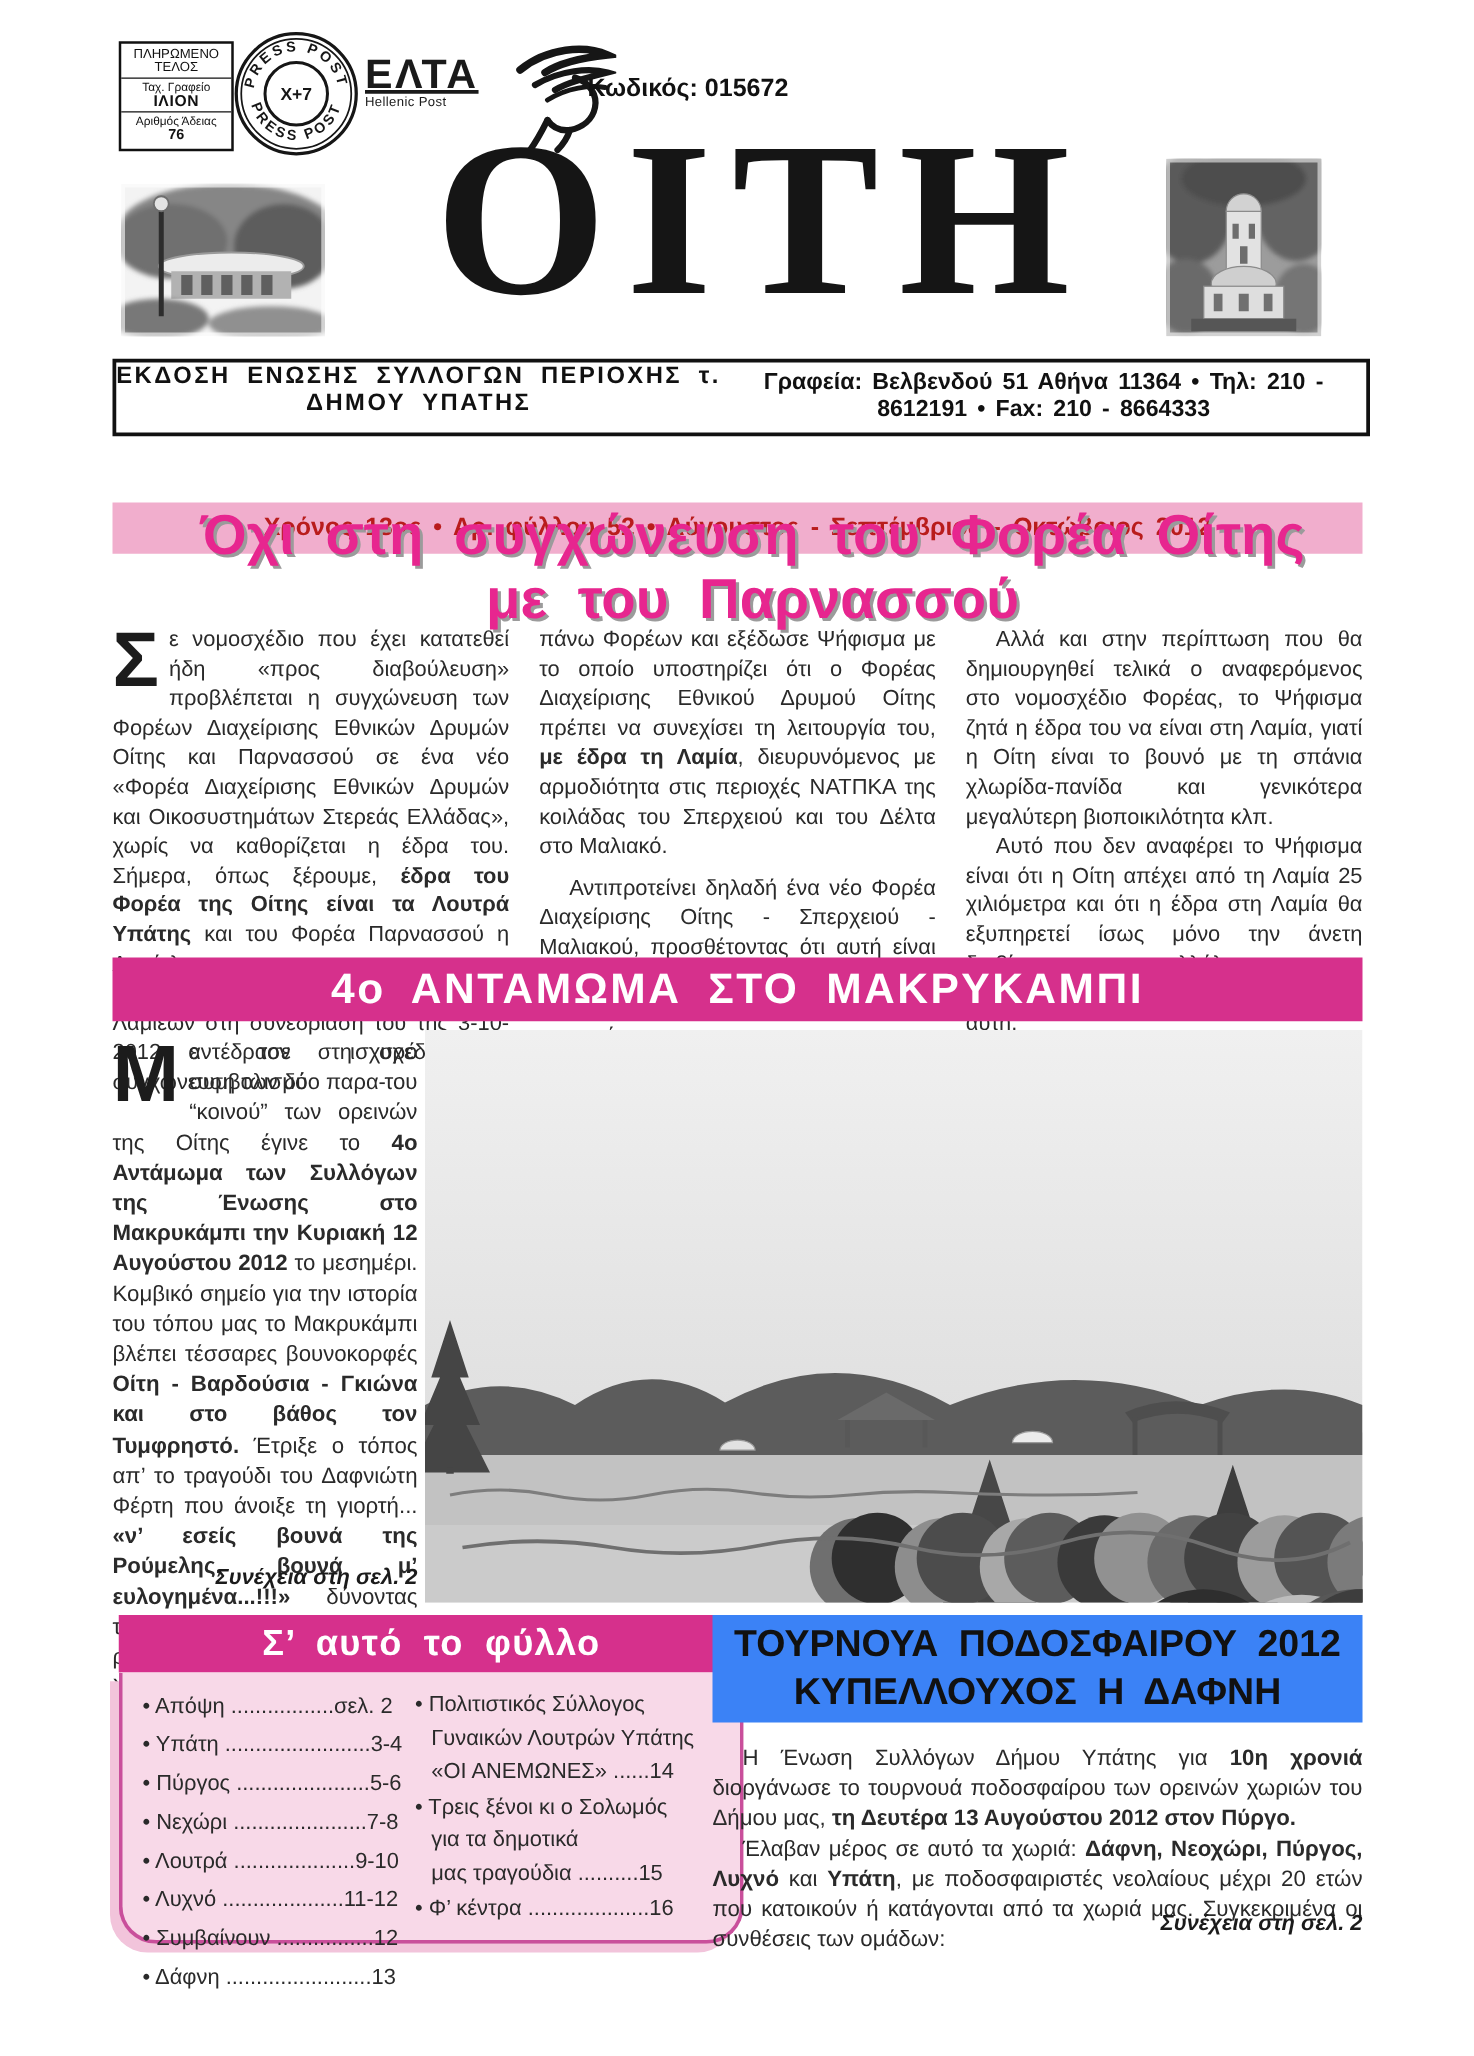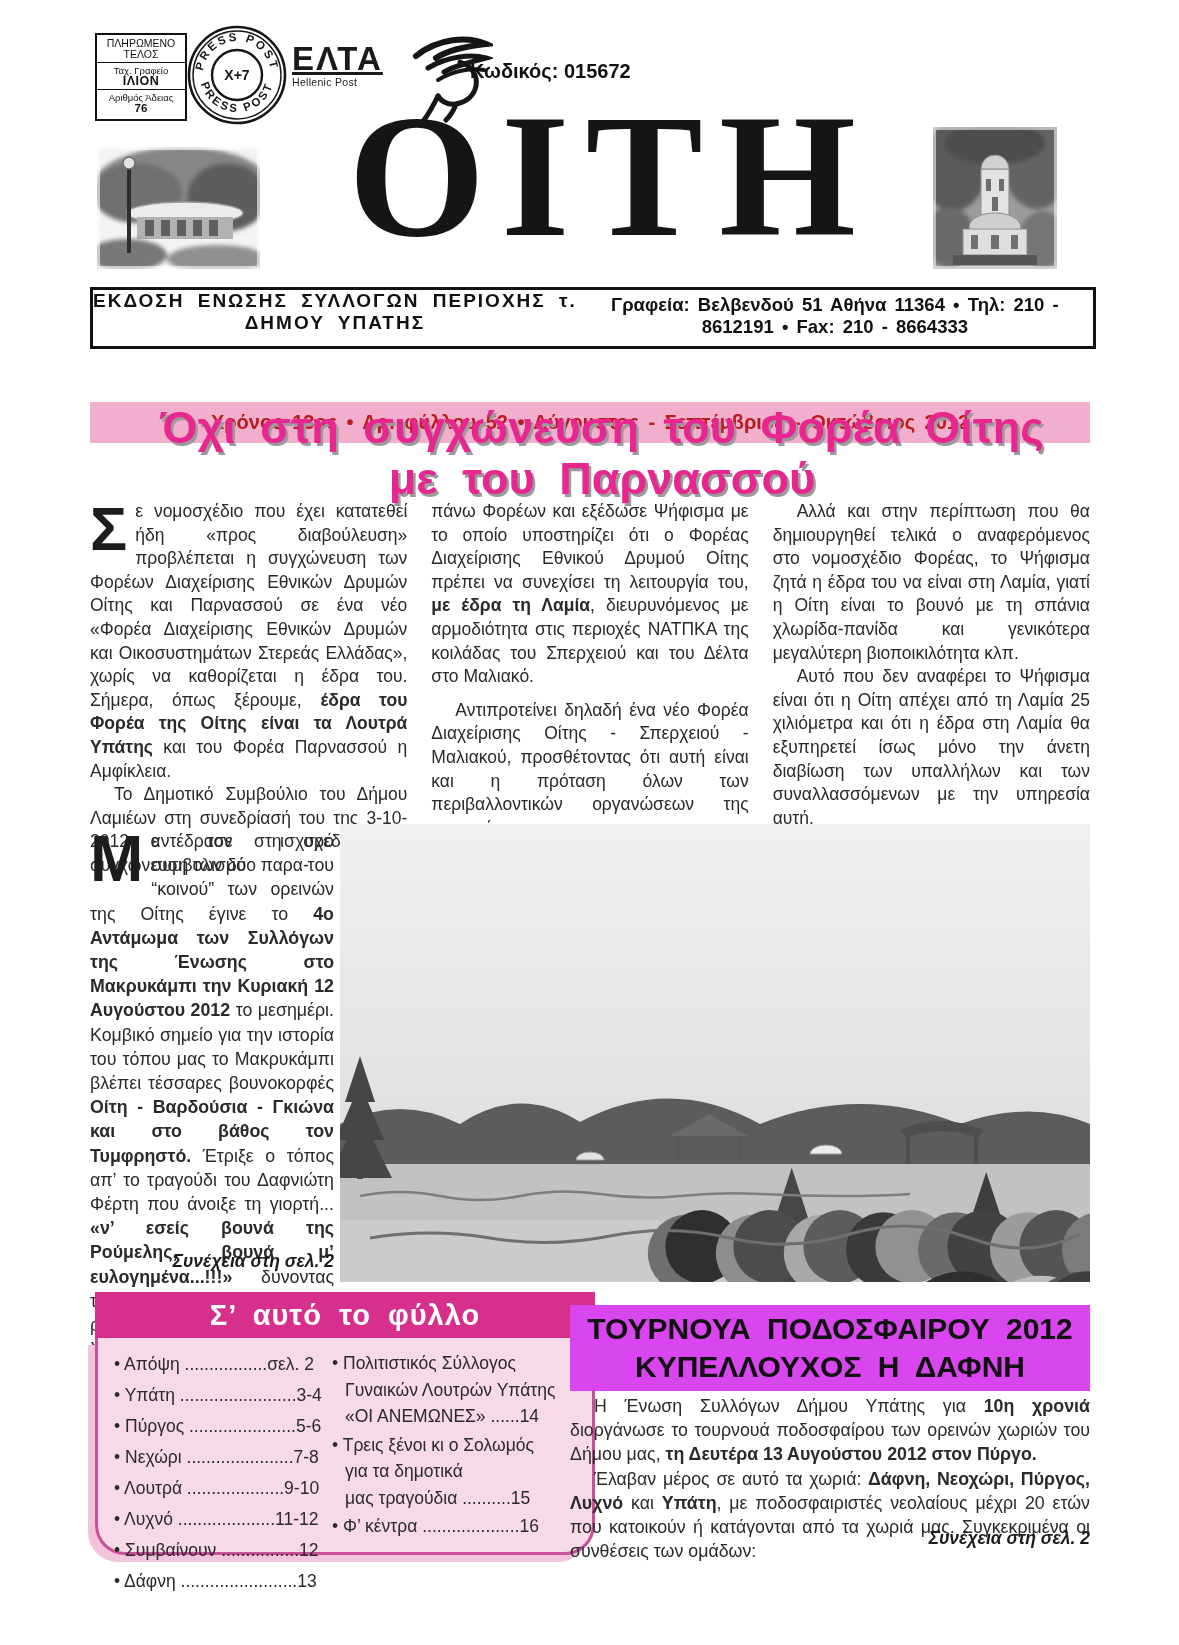--- a/index.html
+++ b/index.html
@@ -74,23 +74,23 @@
   .toc-body{position:absolute;left:0;top:46px;right:0;bottom:0;background:#f8d9e8;
             border:3.5px solid #c94f9b;border-top:none;border-radius:0 0 30px 30px;
             box-shadow:-7px 7px 0 #f2c4db;
             display:flex;padding:12px 14px 8px 16px;box-sizing:border-box;gap:10px;}
   .toc-colL{width:208px;font-size:17.5px;line-height:29px;color:#2a2a2a;}
   .toc-colR{flex:1;font-size:17.5px;line-height:26.5px;color:#2a2a2a;}
   .toc-item{white-space:pre-line;padding-left:13px;text-indent:-13px;margin-bottom:2px;}
   .toc-item::before{content:"• ";}
 
   
-  .fb-head{left:570px;top:1292px;width:520px;height:86px;background:#d946ef;
+  .fb-head{left:570px;top:1292px;width:520px;height:86px;background:#3b82f6;
            display:flex;flex-direction:column;align-items:center;justify-content:center;
-           color:#111;font-weight:700;font-size:30px;line-height:38px;word-spacing:8px;margin-top:13px;}
+           color:#111;font-weight:700;font-size:30px;line-height:38px;word-spacing:8px;}
   .fb-body{left:570px;top:1394px;width:520px;text-align:justify;
            font-size:17.8px;line-height:24.2px;color:#2a2a2a;}
   .fb-body p{margin:0;}
   .fb-body p.ind{text-indent:24px;}
   .fb-cont{left:570px;top:1528px;width:520px;text-align:right;
            font-weight:700;font-style:italic;font-size:17.5px;color:#1b1b1b;}
 </style>
 </head>
 <body>
 
@@ -228,20 +228,21 @@
     <div class="col">
       <p><span>πάνω Φορέων και εξέδωσε Ψήφισμα με το οποίο υποστηρίζει ότι ο Φορέας Διαχείρισης Εθνικού Δρυμού Οίτης πρέπει να συνεχίσει τη λειτουργία του, </span><span class="b">με έδρα τη Λαμία</span><span>, διευρυνόμενος με αρμοδιότητα στις περιοχές ΝΑΤΠΚΑ της κοιλάδας του Σπερχειού και του Δέλτα στο Μαλιακό.</span></p>
       <p class="ind" style="margin-top:10px;"><span>Αντιπροτείνει δηλαδή ένα νέο Φορέα Διαχείρισης Οίτης - Σπερχειού - Μαλιακού, προσθέτοντας ότι αυτή είναι και η πρόταση όλων των περιβαλλοντικών οργανώσεων της περιοχής.</span></p>
     </div>
     <div class="col">
       <p class="ind"><span>Αλλά και στην περίπτωση που θα δημιουργηθεί τελικά ο αναφερόμενος στο νομοσχέδιο Φορέας, το Ψήφισμα ζητά η έδρα του να είναι στη Λαμία, γιατί η Οίτη είναι το βουνό με τη σπάνια χλωρίδα-πανίδα και γενικότερα μεγαλύτερη βιοποικιλότητα κλπ.</span></p>
       <p class="ind"><span>Αυτό που δεν αναφέρει το Ψήφισμα είναι ότι η Οίτη απέχει από τη Λαμία 25 χιλιόμετρα και ότι η έδρα στη Λαμία θα εξυπηρετεί ίσως μόνο την άνετη διαβίωση των υπαλλήλων και των συναλλασσόμενων με την υπηρεσία αυτή.</span></p>
     </div>
   </div>
 
+  <div class="abs band2">4ο ΑΝΤΑΜΩΜΑ ΣΤΟ ΜΑΚΡΥΚΑΜΠΙ</div>
 
   <div class="abs a2col">
     <p style="margin:0;"><span class="dropcap">Μ</span><span><span>ε τον ισχυρό συμβολισμό του “κοινού” των ορεινών της Οίτης έγινε το </span><span class="b">4ο Αντάμωμα των Συλλόγων της Ένωσης στο Μακρυκάμπι την Κυριακή 12 Αυγούστου 2012</span><span> το μεσημέρι. Κομβικό σημείο για την ιστορία του τόπου μας το Μακρυκάμπι βλέπει τέσσαρες βουνοκορφές </span><span class="b">Οίτη - Βαρδούσια - Γκιώνα και στο βάθος τον Τυμφρηστό.</span><span> Έτριξε ο τόπος απ’ το τραγούδι του Δαφνιώτη Φέρτη που άνοιξε τη γιορτή... </span><span class="b">«ν’ εσείς βουνά της Ρούμελης, βουνά μ’ ευλογημένα...!!!»</span><span> δύνοντας τον τόνο για το παραδοσιακό ρεπερτόριο των Αφών Χονδραλή που εκπροσωπούν το ξεχωριστό</span></span></p>
   </div>
   <div class="abs a2cont">Συνέχεια στη σελ. 2</div>
 
   <svg class="abs a2photo" viewBox="0 0 750 458">
     <defs>
       <linearGradient id="sky" x1="0" y1="0" x2="0" y2="1">
         <stop offset="0" stop-color="#f0f0f0"></stop>

